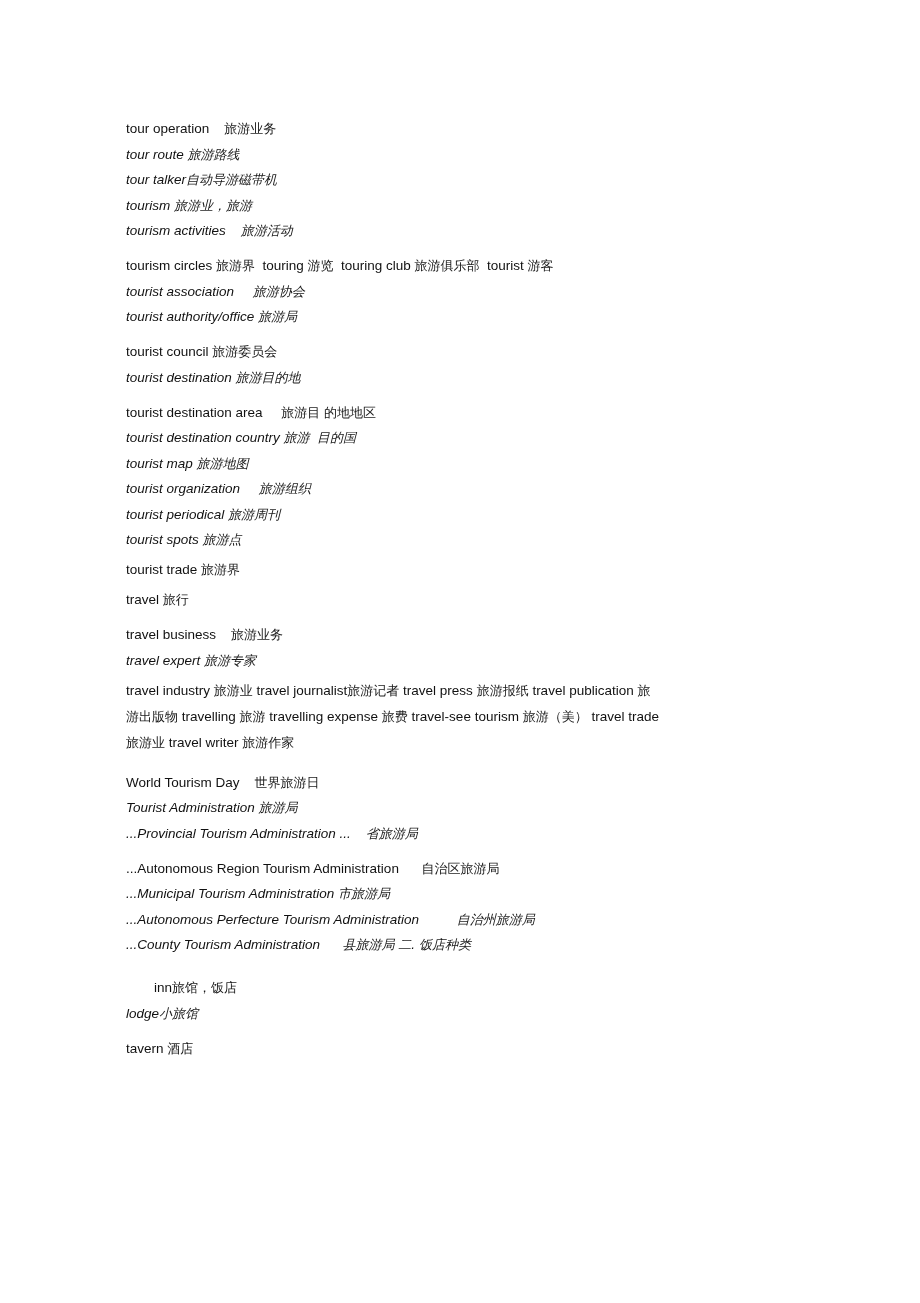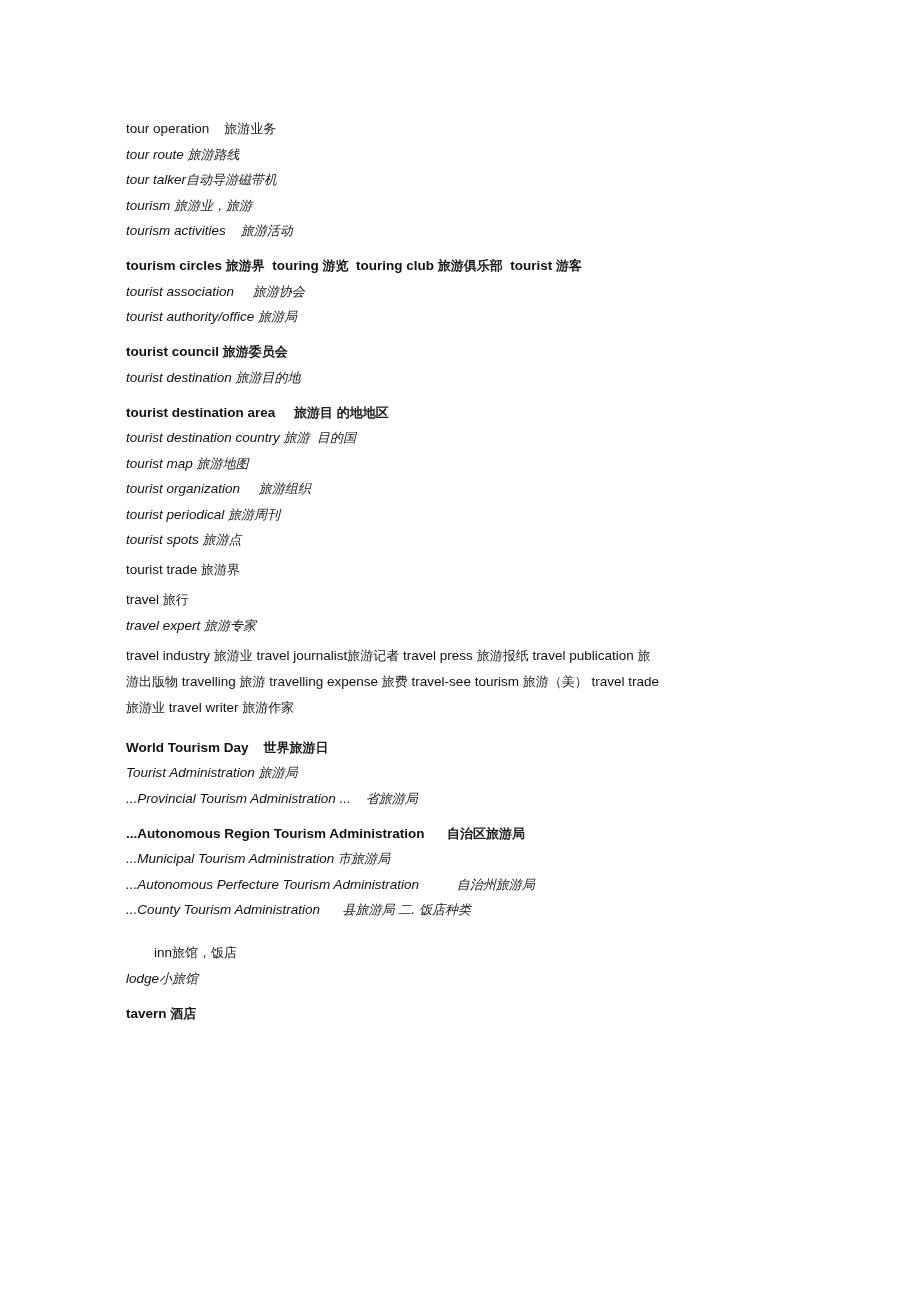--- a/index.html
+++ b/index.html
@@ -34,21 +34,21 @@
     font-family: "Liberation Sans", sans-serif;
     font-size: 13.5px;
     line-height: 17px;
     color: #111111;
     white-space: pre-wrap;
     margin: 0;
   }
   
   .gap-sm  { margin-top: 8.5px; font-style: italic; }
   .gap-md  { margin-top: 13px; }
-  .gap-lg  { margin-top: 18px; font-weight: bold; }
+  .gap-lg  { margin-top: 18px; }
   .gap-xl  { margin-top: 26px; margin-left: 28px; }
   .first   { margin-top: 0; }
 
   
   .flow {
     font-family: "Liberation Sans", sans-serif;
     font-size: 13.5px;
     line-height: 26px;
     color: #111111;
     width: 534px;
@@ -82,20 +82,21 @@
     <p class="entry gap-lg">tourist council <span class="cjk">旅游委员会</span></p>
     <p class="entry gap-sm">tourist destination <span class="cjk">旅游目的地</span></p>
     <p class="entry gap-lg">tourist destination area     <span class="cjk">旅游目</span> <span class="cjk">的地地区</span></p>
     <p class="entry gap-sm">tourist destination country <span class="cjk">旅游</span>  <span class="cjk">目的国</span></p>
     <p class="entry gap-sm">tourist map <span class="cjk">旅游地图</span></p>
     <p class="entry gap-sm">tourist organization     <span class="cjk">旅游组织</span></p>
     <p class="entry gap-sm">tourist periodical <span class="cjk">旅游周刊</span></p>
     <p class="entry gap-sm">tourist spots <span class="cjk">旅游点</span></p>
     <p class="entry gap-md">tourist trade <span class="cjk">旅游界</span></p>
     <p class="entry gap-md">travel <span class="cjk">旅行</span></p>
+    <p class="entry gap-lg">travel business    <span class="cjk">旅游业务</span></p>
     <p class="entry gap-sm">travel expert <span class="cjk">旅游专家</span></p>
 
     <p class="flow tight" style="margin-top:9px;">travel industry <span class="cjk">旅游业</span>  travel journalist<span class="cjk">旅游记者</span> travel press <span class="cjk">旅游报纸</span>  travel publication <span class="cjk">旅游出版物</span>  travelling <span class="cjk">旅游</span>  travelling expense <span class="cjk">旅费</span>  travel-see tourism <span class="cjk">旅游（美）</span>   travel trade <span class="cjk">旅游业</span>  travel writer <span class="cjk">旅游作家</span></p>
 
     <p class="entry gap-lg">World Tourism Day    <span class="cjk">世界旅游日</span></p>
     <p class="entry gap-sm">Tourist Administration <span class="cjk">旅游局</span></p>
     <p class="entry gap-sm">...Provincial Tourism Administration ...    <span class="cjk">省旅游局</span></p>
     <p class="entry gap-lg">...Autonomous Region Tourism Administration      <span class="cjk">自治区旅游局</span></p>
     <p class="entry gap-sm">...Municipal Tourism Administration <span class="cjk">市旅游局</span></p>
     <p class="entry gap-sm">...Autonomous Perfecture Tourism Administration          <span class="cjk">自治州旅游局</span></p>

